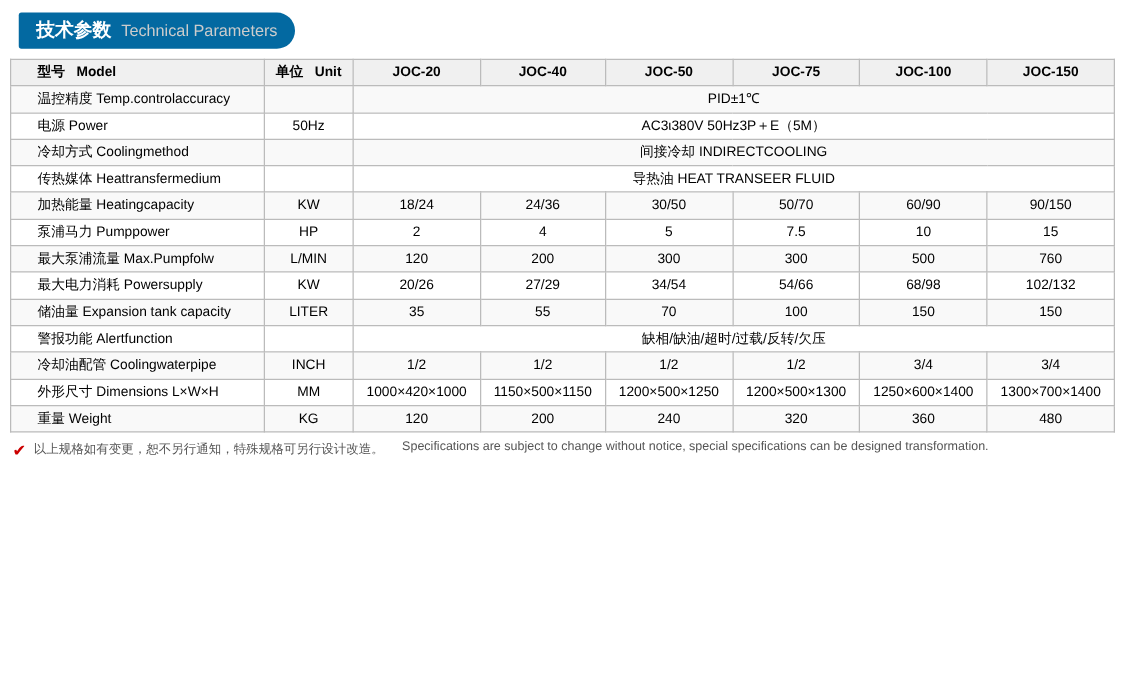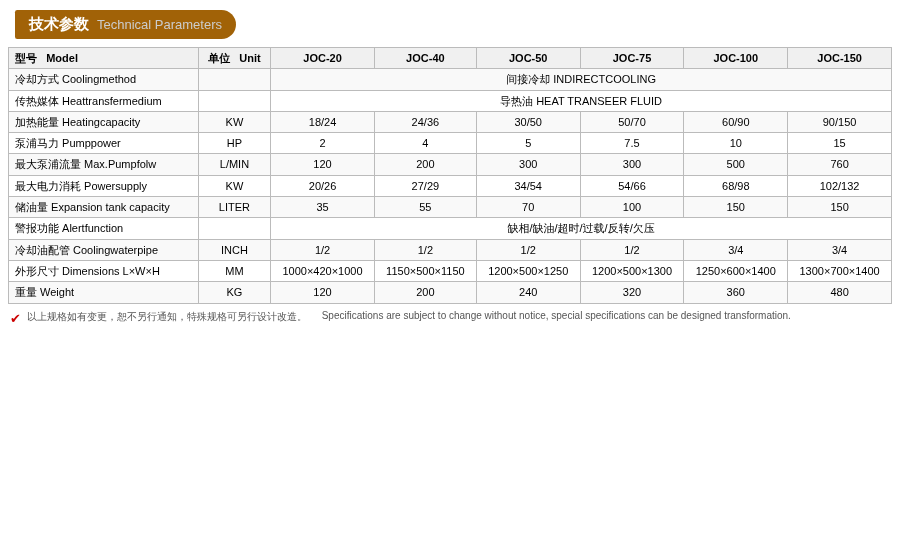--- a/index.html
+++ b/index.html
@@ -12,21 +12,21 @@
       overflow: hidden;
     }
 
     .header-section {
       display: flex;
       align-items: center;
       padding: 10px 15px 8px 15px;
     }
 
     .header-badge {
-      background: #a16207;
+      background: #0369a1;
       color: white;
       padding: 5px 14px;
       border-radius: 3px 20px 20px 3px;
       font-size: 14px;
       font-weight: bold;
       margin-right: 12px;
       display: flex;
       align-items: center;
       gap: 8px;
     }
@@ -69,21 +69,21 @@
     tbody tr:nth-child(odd) {
       background: #f9f9f9;
     }
 
     tbody tr:nth-child(even) {
       background: #ffffff;
     }
 
     .col-param {
       text-align: left;
-      padding-left: 6px;
+      padding-left: 21px;
       min-width: 150px;
     }
 
     .col-unit {
       min-width: 55px;
     }
 
     .col-model {
       min-width: 75px;
     }
@@ -138,20 +138,30 @@
         <th class="col-model">JOC-20</th>
         <th class="col-model">JOC-40</th>
         <th class="col-model">JOC-50</th>
         <th class="col-model">JOC-75</th>
         <th class="col-model">JOC-100</th>
         <th class="col-model">JOC-150</th>
       </tr>
     </thead>
     <tbody id="table-body">
         <tr>
+          <td class="col-param">温控精度 Temp.controlaccuracy</td>
+          <td class="col-unit"></td>
+          <td colspan="6">PID±1℃</td>
+        </tr>
+        <tr>
+          <td class="col-param">电源 Power</td>
+          <td class="col-unit">50Hz</td>
+          <td colspan="6">AC3ι380V 50Hz3P＋E（5M）</td>
+        </tr>
+        <tr>
           <td class="col-param">冷却方式 Coolingmethod</td>
           <td class="col-unit"></td>
           <td colspan="6">间接冷却 INDIRECTCOOLING</td>
         </tr>
         <tr>
           <td class="col-param">传热媒体 Heattransfermedium</td>
           <td class="col-unit"></td>
           <td colspan="6">导热油 HEAT TRANSEER FLUID</td>
         </tr>
         <tr>

